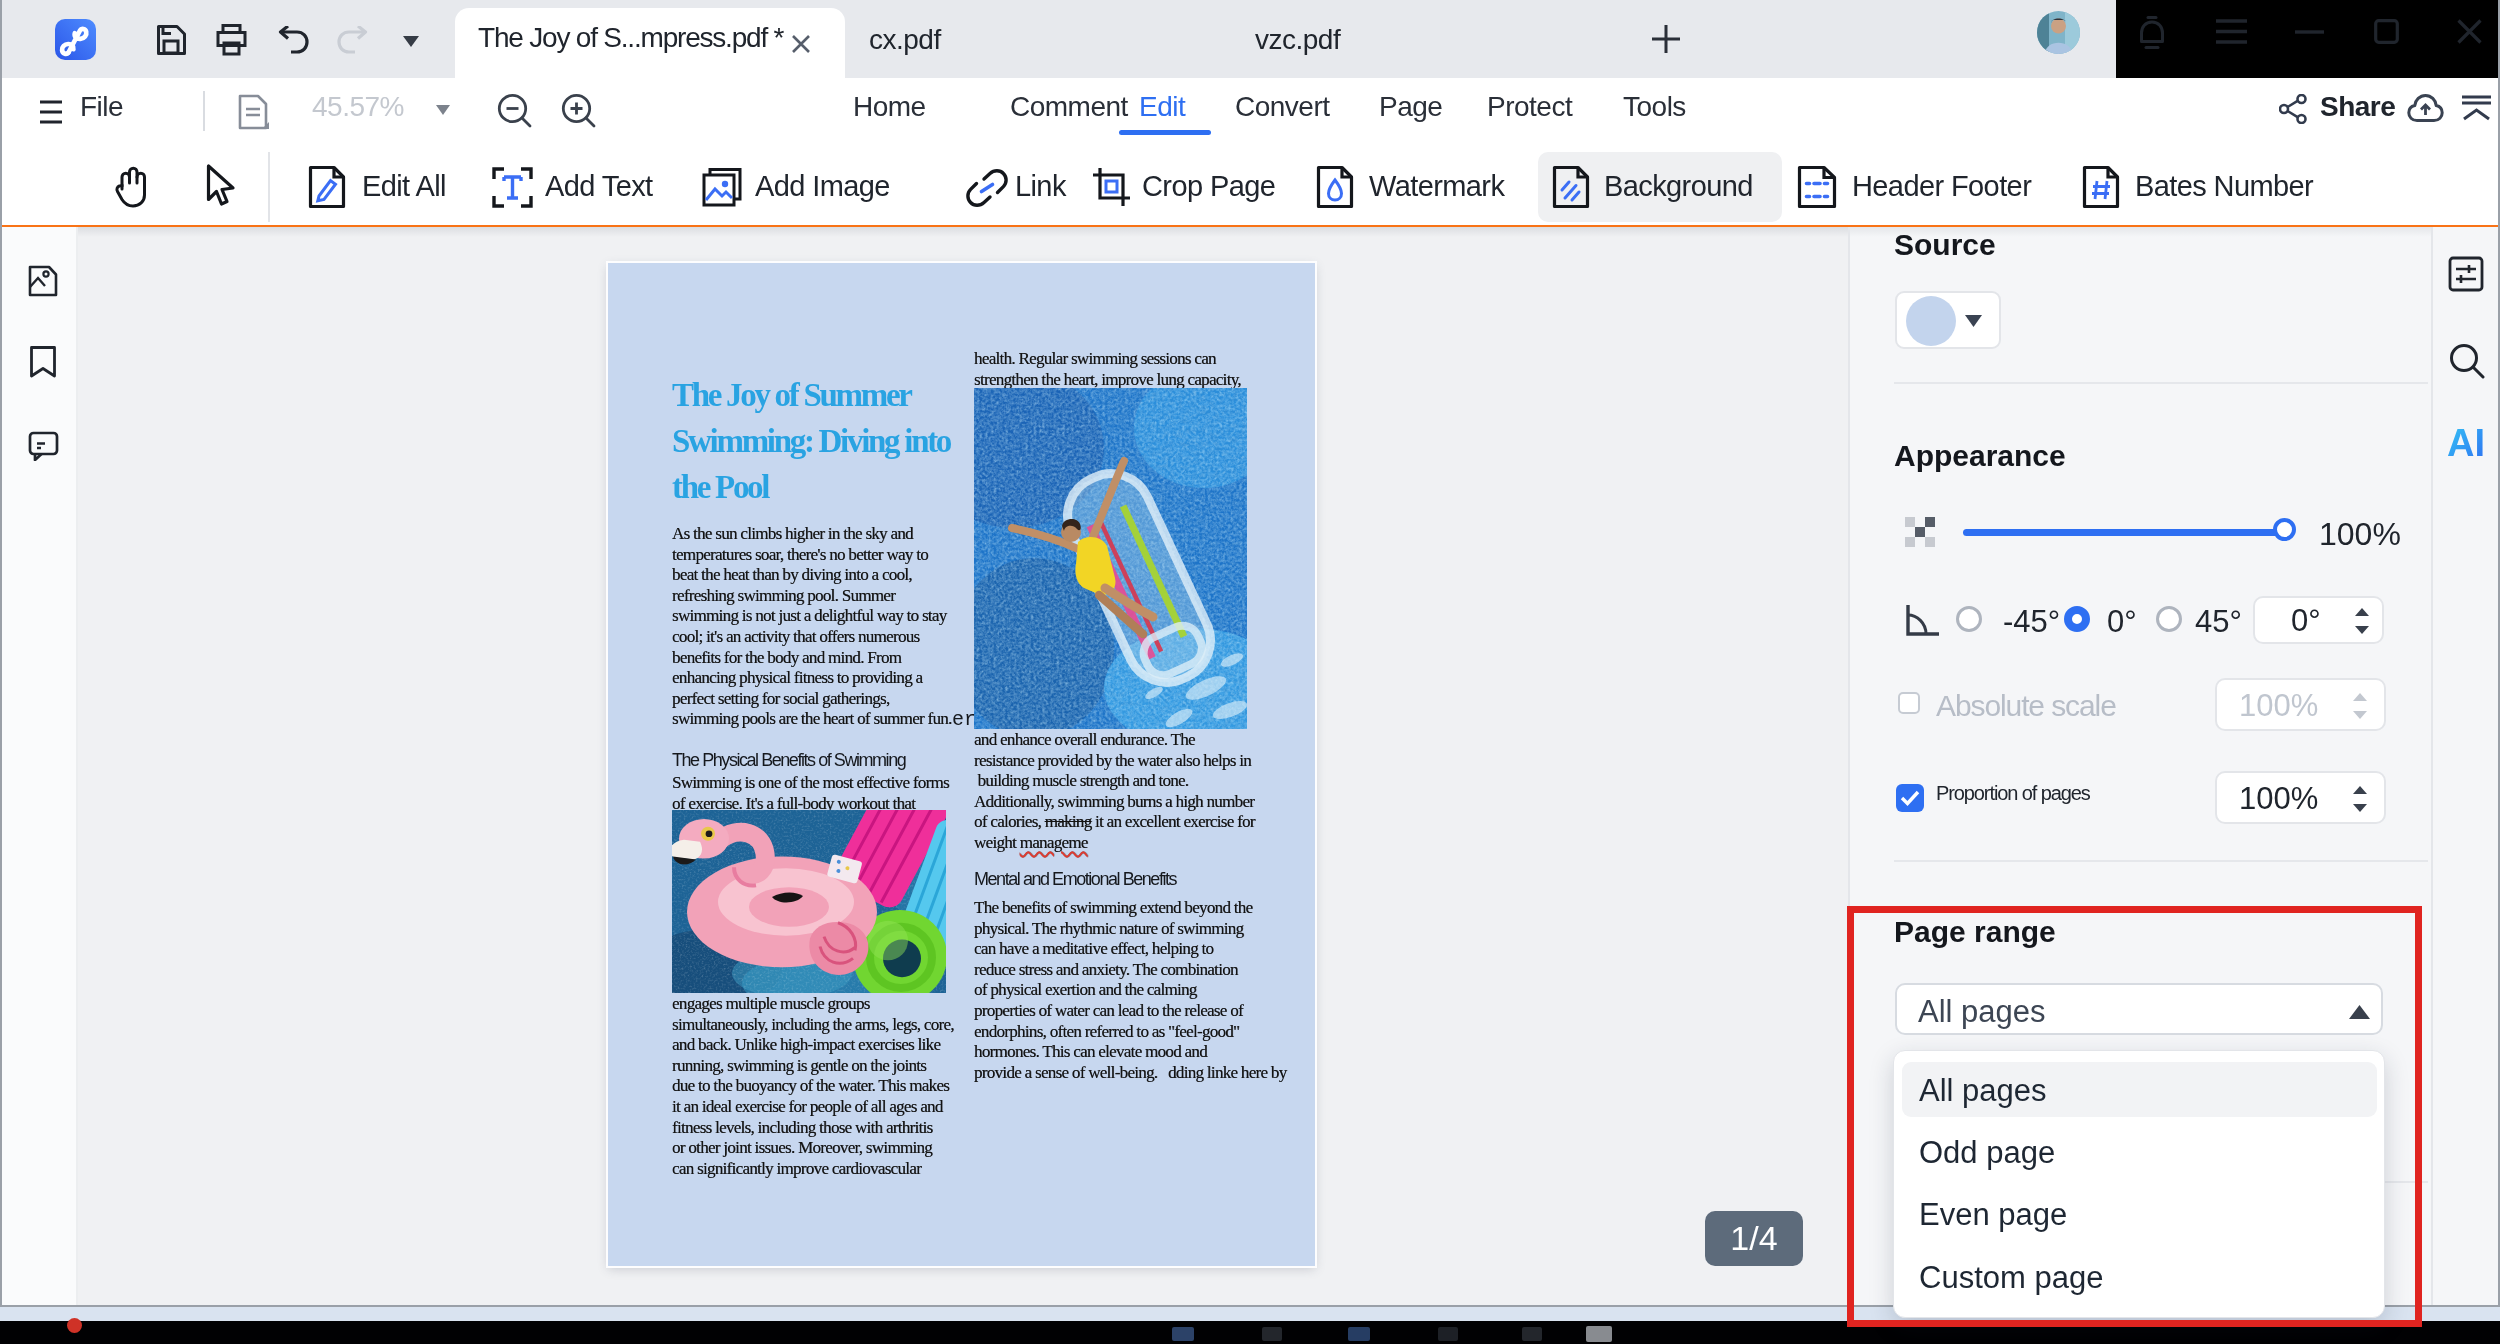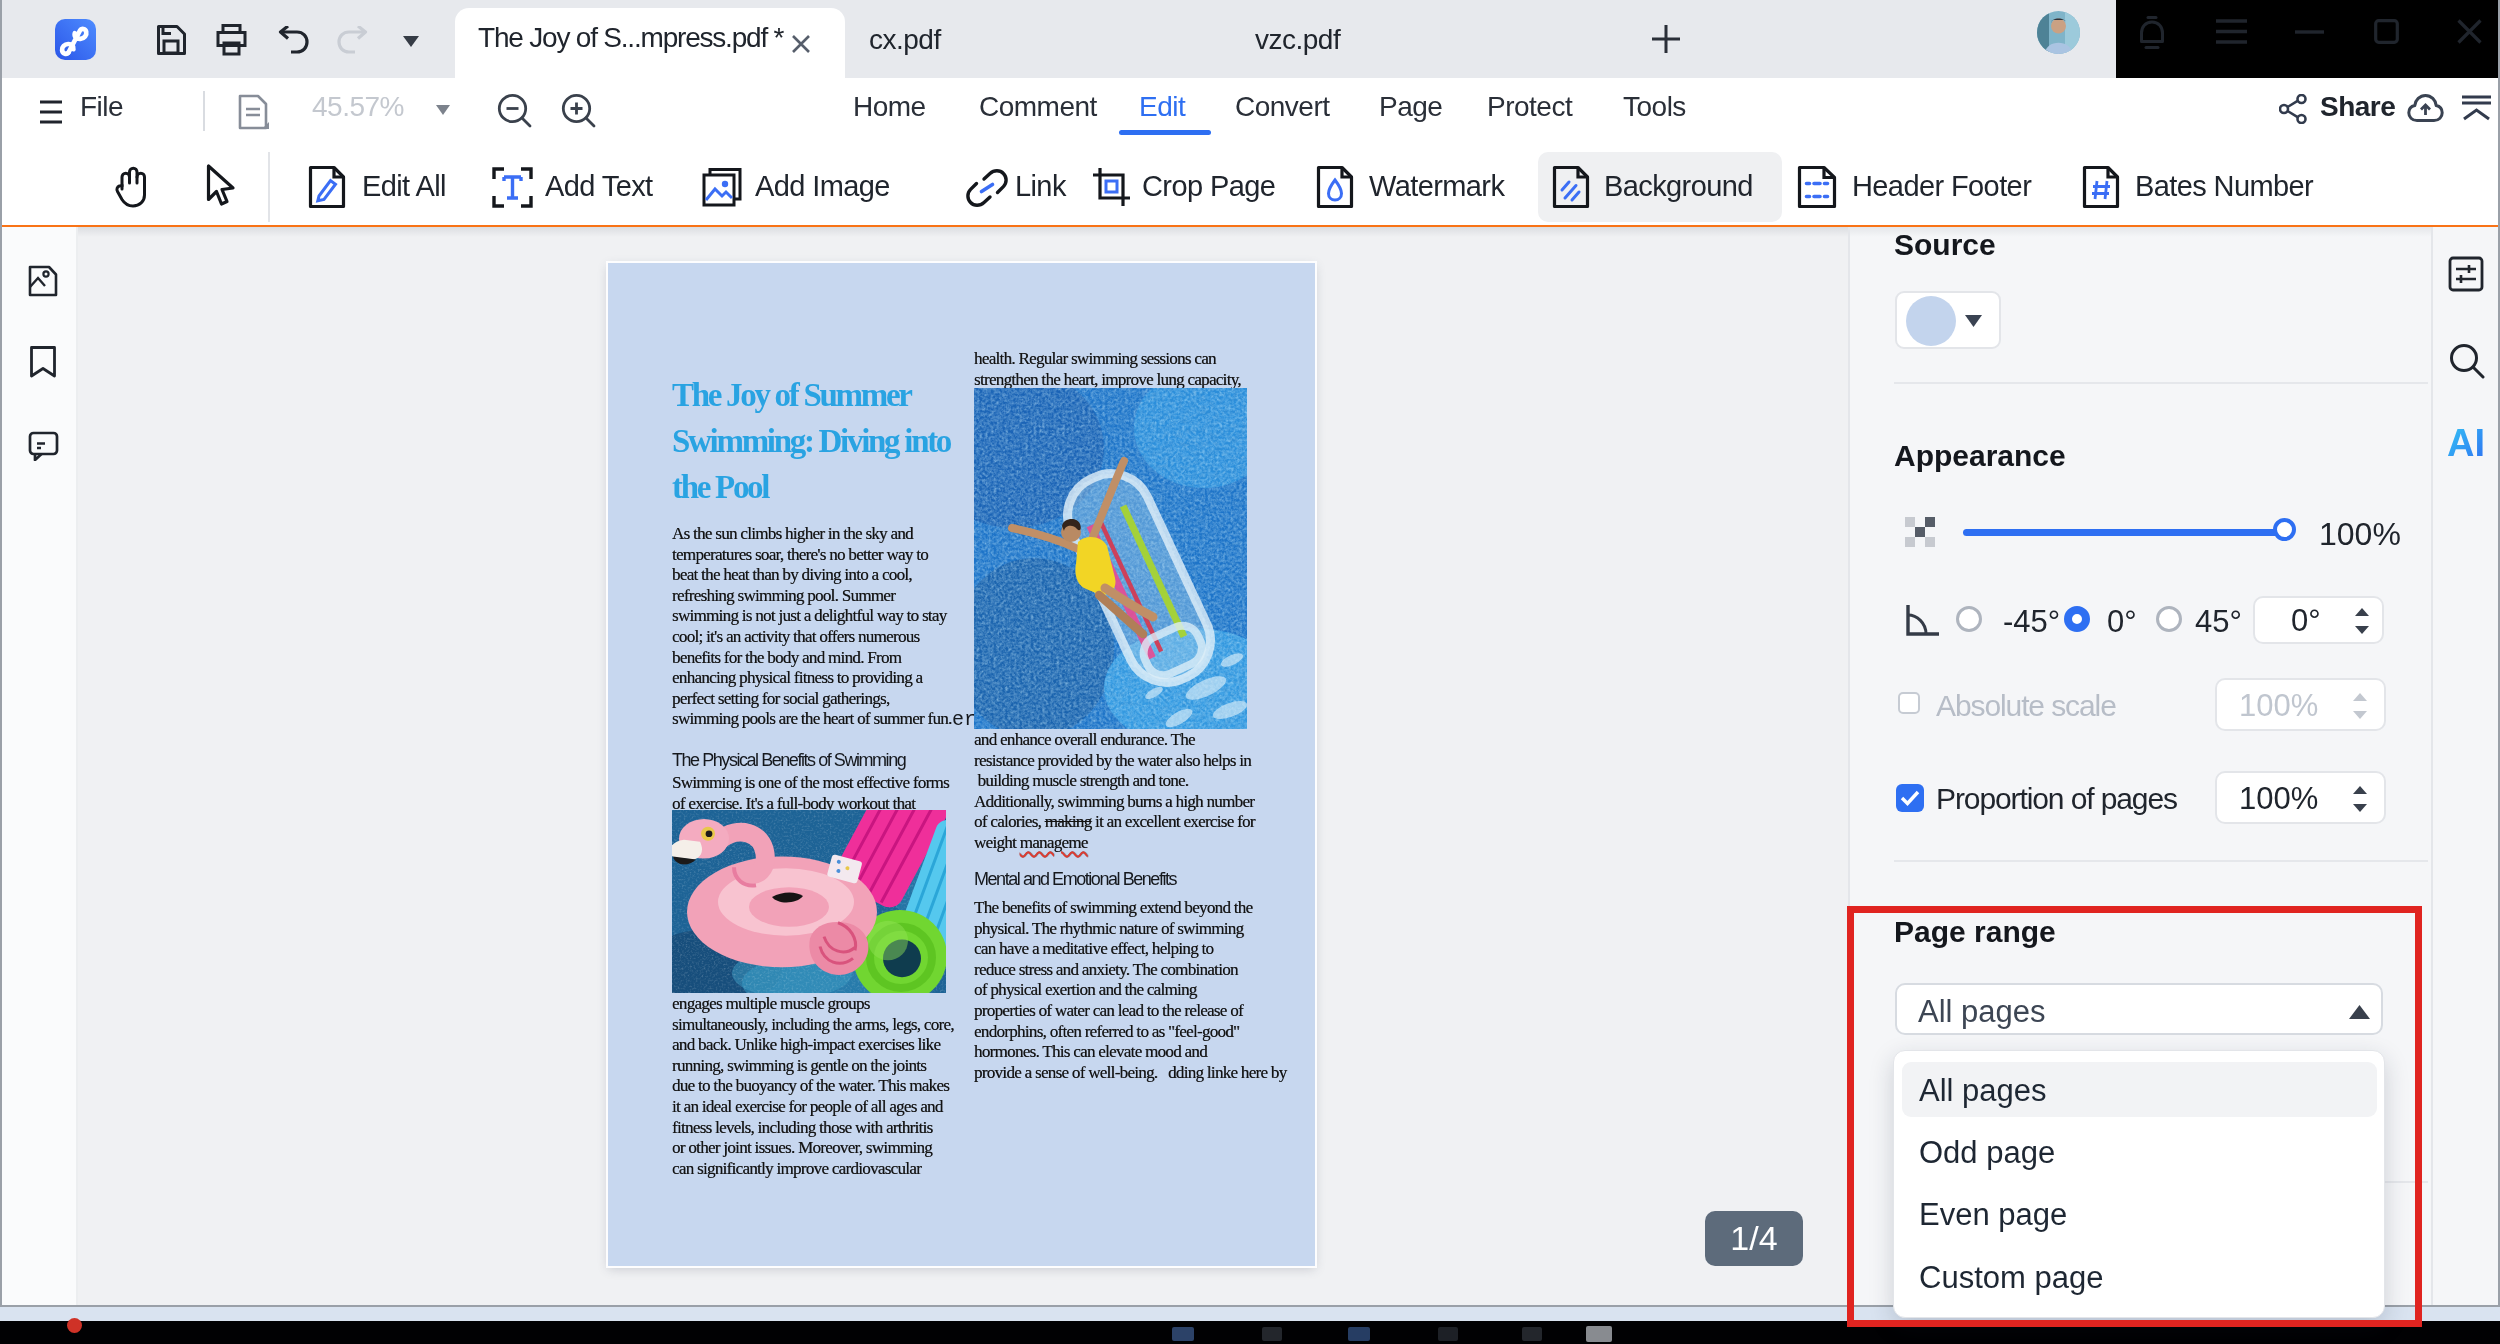--- a/index.html
+++ b/index.html
@@ -162,21 +162,21 @@
       <path d="M10.5 16.5 H22.5" stroke="#3a414c" stroke-width="2.8"></path>
       <path d="M26 26 L34 34" stroke="#3a414c" stroke-width="2.8" stroke-linecap="round"></path>
     </svg>
 
     <svg class="abs" style="left:560px;top:14px" width="38" height="38" viewBox="0 0 38 38">
       <circle cx="16.5" cy="16.5" r="13.2" fill="none" stroke="#3a414c" stroke-width="2.8"></circle>
       <path d="M10.5 16.5 H22.5 M16.5 10.5 V22.5" stroke="#3a414c" stroke-width="2.8"></path>
       <path d="M26 26 L34 34" stroke="#3a414c" stroke-width="2.8" stroke-linecap="round"></path>
     </svg>
     <span class="mitem" style="left:853px;">Home</span>
-    <span class="mitem" style="left:979px;text-align:center;">Comment</span>
+    <span class="mitem" style="left:1010px;text-align:center;">Comment</span>
     <span class="mitem" style="left:1139px;color:#2e6ff2;">Edit</span>
     <div class="abs" style="left:1119px;top:52px;width:92px;height:5px;background:#2e6ff2;border-radius:3px"></div>
     <span class="mitem" style="left:1235px;">Convert</span>
     <span class="mitem" style="left:1379px;">Page</span>
     <span class="mitem" style="left:1487px;">Protect</span>
     <span class="mitem" style="left:1623px;">Tools</span>
 
     <svg class="abs" style="left:2279px;top:16px" width="28" height="30" viewBox="0 0 28 30">
       <circle cx="5" cy="15" r="4" fill="none" stroke="#323b4d" stroke-width="2.6"></circle>
       <circle cx="22.5" cy="5" r="4" fill="none" stroke="#323b4d" stroke-width="2.6"></circle>
@@ -468,21 +468,21 @@
         <path d="M2 12 L9 4 L16 12 Z" fill="#c3c8d0"></path>
         <path d="M2 22 L9 30 L16 22 Z" fill="#c3c8d0"></path>
       </svg>
     </div>
 
     <div class="abs" style="left:46px;top:557px;width:28px;height:28px;background:#2e6ff2;border-radius:6px;">
       <svg class="abs" style="left:4px;top:6px" width="20" height="16" viewBox="0 0 20 16">
         <path d="M2 8 L7.5 13.5 L18 2" fill="none" stroke="#fff" stroke-width="3.4"></path>
       </svg>
     </div>
-    <span class="abs" style="left:86px;top:555px;font-size:30px;letter-spacing:-1.1px;color:#20252d;">Proportion of pages</span>
+    <span class="abs" style="left:86px;top:555px;font-size:20px;letter-spacing:-1.1px;color:#20252d;">Proportion of pages</span>
     <div class="spin" style="left:365px;top:544px;width:171px;height:53px;">
       <span class="abs" style="left:22px;top:8px;font-size:31px;color:#20252d;">100%</span>
       <svg class="abs" style="left:134px;top:9px" width="18" height="34" viewBox="0 0 18 34">
         <path d="M2 12 L9 4 L16 12 Z" fill="#39404c"></path>
         <path d="M2 22 L9 30 L16 22 Z" fill="#39404c"></path>
       </svg>
     </div>
     <div class="pdiv" style="top:633px;"></div>
     <span class="ptitle" style="left:44px;top:688px;">Page range</span>
     <div class="pdiv" style="top:954px;"></div>

